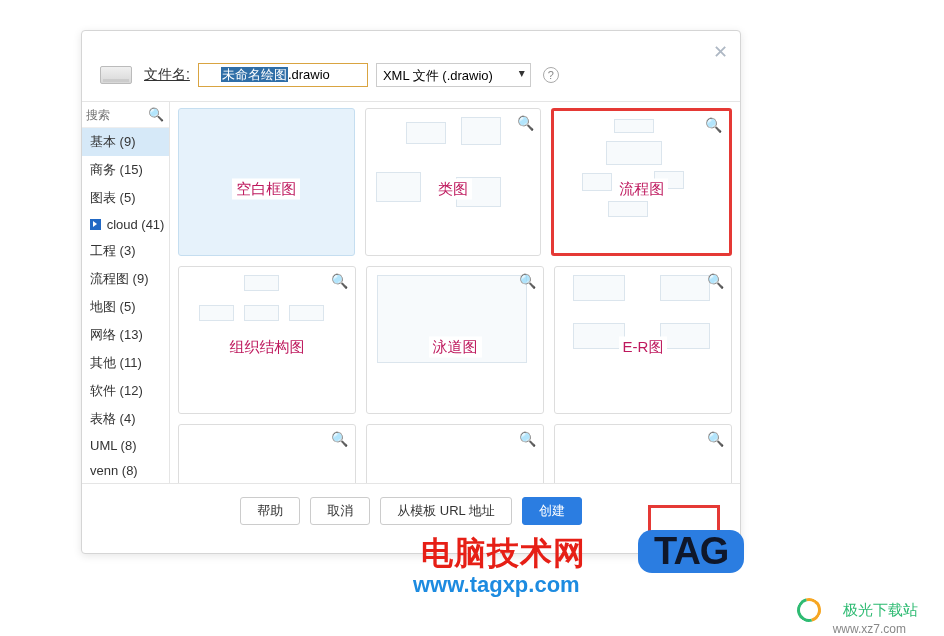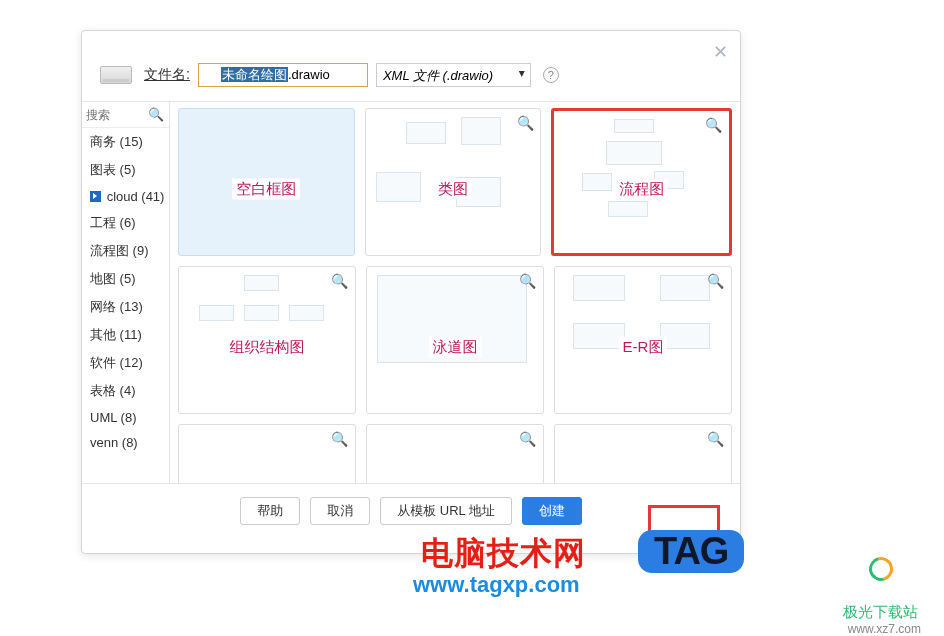--- a/index.html
+++ b/index.html
@@ -73,21 +73,20 @@
     }
     .filetype-select {
       height: 24px;
       border: 1px solid #ccc;
       font-size: 13px;
       padding: 0 18px 0 6px;
       background: #fff;
       appearance: none;
       position: relative;
       width: 155px;
-      font-style: italic;
     }
     .select-wrap { position: relative; }
     .select-wrap::after {
       content:'▾';
       position:absolute;
       right:6px; top:3px;
       font-size:12px;
       color:#333;
       pointer-events:none;
     }
@@ -261,33 +260,32 @@
       letter-spacing:-1px;
     }
     .jiguang {
       position:absolute;
       right:26px; bottom:14px;
       display:flex;
       align-items:center;
       gap:22px;
       font-size:15px;
       color:#2fbb73;
-      flex-direction:column;
     }
     .jiguang-logo {
       width:24px;height:24px;
       border-radius:50%;
       border:3px solid #2fbb73;
       border-top-color:#f6a623;
       border-right-color:#f6a623;
       transform:rotate(30deg);
     }
     .jiguang-sub {
       position:absolute;
-      right:23px; bottom:0px;
+      right:38px; bottom:0px;
       font-size:12px;
       color:#888;
     }
   </style>
 </head>
 <body>
 
 <div class="dialog">
   <span class="close-btn">✕</span>
 
@@ -305,24 +303,25 @@
     <div class="help-icon">?</div>
   </div>
 
   <div class="body-row">
     <div class="sidebar">
       <div class="search-row">
         <input class="search-input" placeholder="搜索" style="">
         <span class="mag-icon">🔍</span>
       </div>
       <div id="cat-list">
+          <div class="cat-item active"><span>基本 (9)</span></div>
           <div class="cat-item"><span>商务 (15)</span></div>
           <div class="cat-item"><span>图表 (5)</span></div>
           <div class="cat-item"><span class="play-icon"></span> <span>cloud (41)</span></div>
-          <div class="cat-item"><span>工程 (6)</span></div>
+          <div class="cat-item"><span>工程 (3)</span></div>
           <div class="cat-item"><span>流程图 (9)</span></div>
           <div class="cat-item"><span>地图 (5)</span></div>
           <div class="cat-item"><span>网络 (13)</span></div>
           <div class="cat-item"><span>其他 (11)</span></div>
           <div class="cat-item"><span>软件 (12)</span></div>
           <div class="cat-item"><span>表格 (4)</span></div>
           <div class="cat-item"><span>UML (8)</span></div>
           <div class="cat-item"><span>venn (8)</span></div>
         </div>
     </div>

